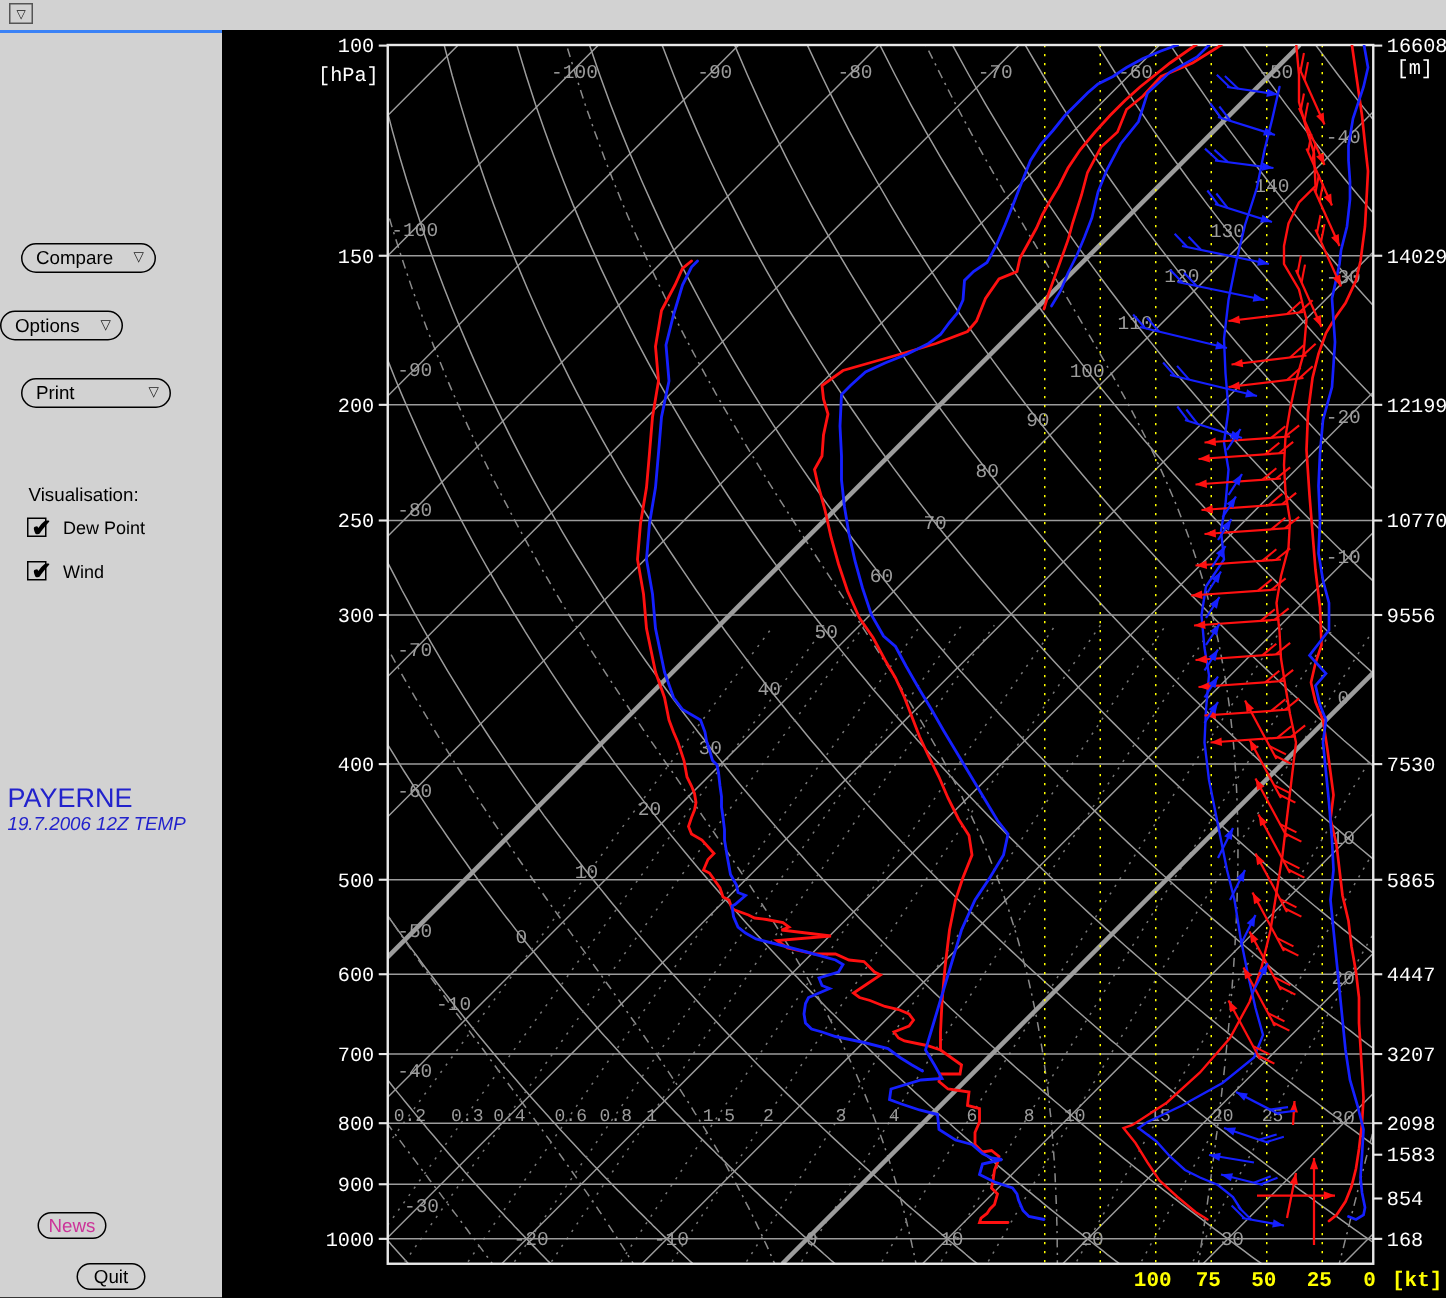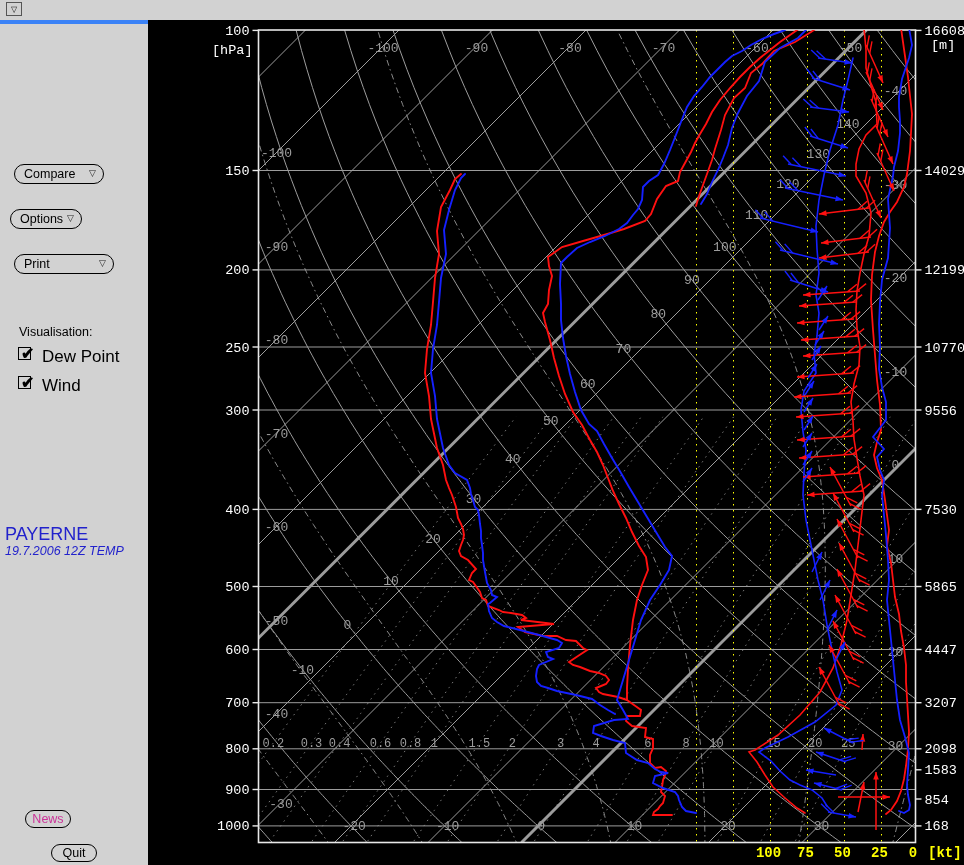--- a/index.html
+++ b/index.html
@@ -3,35 +3,35 @@
 
 * { margin:0; padding:0; box-sizing:border-box; }
 body { width:964px; height:865px; background:#000; position:relative; overflow:hidden;
        font-family:"Liberation Sans", sans-serif; }
 #titlebar { position:absolute; left:0; top:0; width:964px; height:20px; background:#d2d2d2; }
 #title { position:absolute; left:41px; right:0; top:2px; text-align:center; color:#000;
          font-size:13px; font-weight:bold; letter-spacing:1.3px; }
 #tlbtn { position:absolute; left:6px; top:2px; width:16px; height:14px; background:#d2d2d2;
          border:1px solid #555; font-size:8px; text-align:center; line-height:13px; color:#111; }
 #sidebar { position:absolute; left:0; top:20px; width:148px; height:845px; background:#d2d2d2;
-           border-top:4px solid #3b82f6; }
+           border-top:2px solid #3b82f6; }
 .btn { position:absolute; background:#d2d2d2; border:1.6px solid #000; border-radius:10px;
        font-size:12.5px; color:#000; text-align:left; }
 .tri { position:absolute; right:7px; top:3px; font-size:9px; color:#222; }
 .cb { position:absolute; width:13px; height:13px; border:1.6px solid #000; background:#d2d2d2; }
-.cbl { position:absolute; font-size:17px; color:#000; }
+.cbl { position:absolute; font-size:12px; color:#000; }
 .chk { position:absolute; font-size:16px; font-weight:bold; color:#000; }
 
 </style></head><body>
 <div id="titlebar">
     <div id="tlbtn">▽</div>
   </div>
 <div id="sidebar">
 <div class="btn" style="left:14px;top:140px;width:90px;height:20px;"><span style="margin-left:9px;line-height:19px;">Compare</span><span class="tri">▽</span></div>
-<div class="btn" style="left:10px;top:185px;width:72px;height:20px;"><span style="margin-left:9px;line-height:19px;">Options</span><span class="tri">▽</span></div>
+<div class="btn" style="left:0;top:185px;width:82px;height:20px;"><span style="margin-left:9px;line-height:19px;">Options</span><span class="tri">▽</span></div>
 <div class="btn" style="left:14px;top:230px;width:100px;height:20px;"><span style="margin-left:9px;line-height:19px;">Print</span><span class="tri">▽</span></div>
 <div style="position:absolute;left:19px;top:301px;font-size:12.5px;font-weight:normal;">Visualisation:</div>
 <div class="cb" style="left:18px;top:323px;"></div>
     <div class="chk" style="left:21px;top:320px;">✔</div>
     <div class="cbl" style="left:42px;top:323px;">Dew Point</div>
 <div class="cb" style="left:18px;top:352px;"></div>
     <div class="chk" style="left:21px;top:349px;">✔</div>
     <div class="cbl" style="left:42px;top:352px;">Wind</div>
 <div style="position:absolute;left:5px;top:500px;font-size:18px;color:#2222cc;">PAYERNE</div>
 <div style="position:absolute;left:5px;top:520px;font-size:12.5px;color:#2222cc;font-style:italic;">19.7.2006 12Z TEMP</div>

